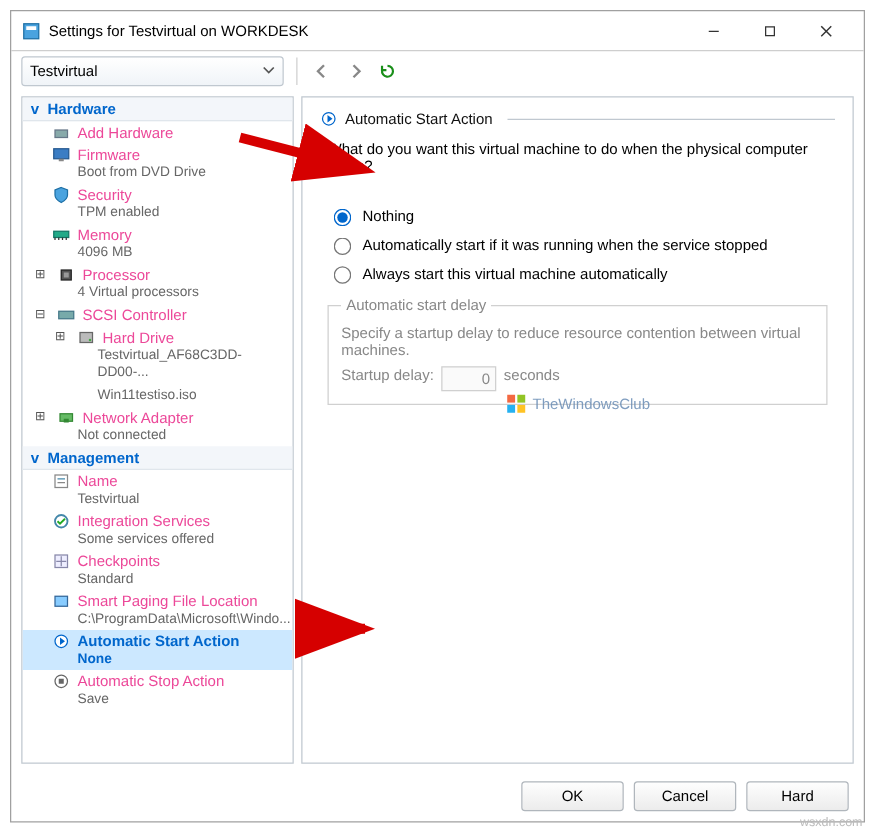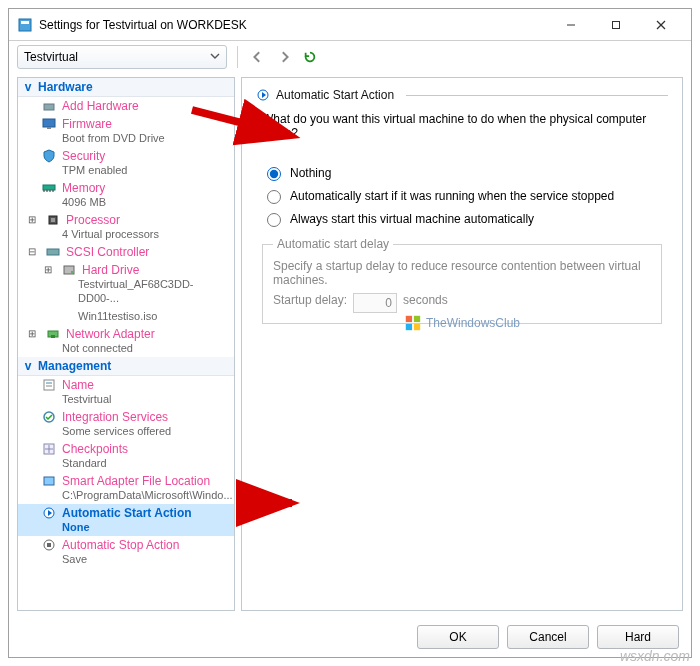--- a/index.html
+++ b/index.html
@@ -51,21 +51,21 @@
   .radio-row { display:flex; align-items:center; gap:6px; margin:6px 0 6px 6px;}
   .radio-row input[type=radio]{ width:14px; height:14px; accent-color:#0066cc;}
   fieldset.delay { border:1px solid #d0d0d0; margin:10px 6px; padding:8px 10px 10px 10px; color:var(--fieldset-text);}
   fieldset.delay legend { color:var(--fieldset-text); padding:0 4px;}
   .delay-row { display:flex; align-items:flex-start; gap:6px; margin-top:6px; color:var(--fieldset-text);}
   .delay-row input { width:44px; height:20px; text-align:right; border:1px solid #d0d0d0; color:var(--fieldset-text); background:#fafafa; padding:0 4px;}
   .footer { height:42px; display:flex; align-items:center; justify-content:flex-end; gap:8px; padding:0 12px; border-top:1px solid transparent;}
   .btn { min-width:82px; height:24px; border:1px solid #b0b6bc; background:linear-gradient(#fefefe,#ececec); border-radius:3px; display:flex; align-items:center; justify-content:center; cursor:pointer;}
   .arrow { position:absolute; pointer-events:none;}
   .arrow svg { overflow:visible;}
-  .watermark { position:absolute; bottom:2px; right:10px; font-size:14px; color:#bbb;font-style:italic;}
+  .watermark { position:absolute; bottom:2px; right:10px; font-size:10px; color:#bbb;}
   .watermark-content { position:absolute; left:50%; top:46%; transform:translate(-50%,-50%); display:flex; align-items:center; gap:4px; color:#6a8db5; opacity:0.85; font-size:14px;}
 </style>
 </head>
 <body>
 
 <div class="window">
 
   <div class="titlebar">
     <span class="app-icon">
       <svg viewBox="0 0 16 16">
@@ -283,21 +283,21 @@
         <div class="sub">Standard</div>
       </div>
 
       <div class="tree-item">
         <div class="row1">
             <span class="ico">
               <svg viewBox="0 0 14 14">
                 <rect x="2" y="3" width="10" height="8" fill="#8cf" stroke="#369"></rect>
               </svg>
             </span>
-            <span class="label">Smart Adapter File Location</span>
+            <span class="label">Smart Paging File Location</span>
           </div>
         <div class="sub">C:\ProgramData\Microsoft\Windo...</div>
       </div>
 
       <div class="tree-item selected">
         <div class="row1">
             <span class="ico">
               <svg viewBox="0 0 14 14">
                 <circle cx="7" cy="7" r="5" fill="#fff" stroke="#0066cc"></circle>
                 <path d="M6 4 L10 7 L6 10 Z" fill="#0066cc"></path>

